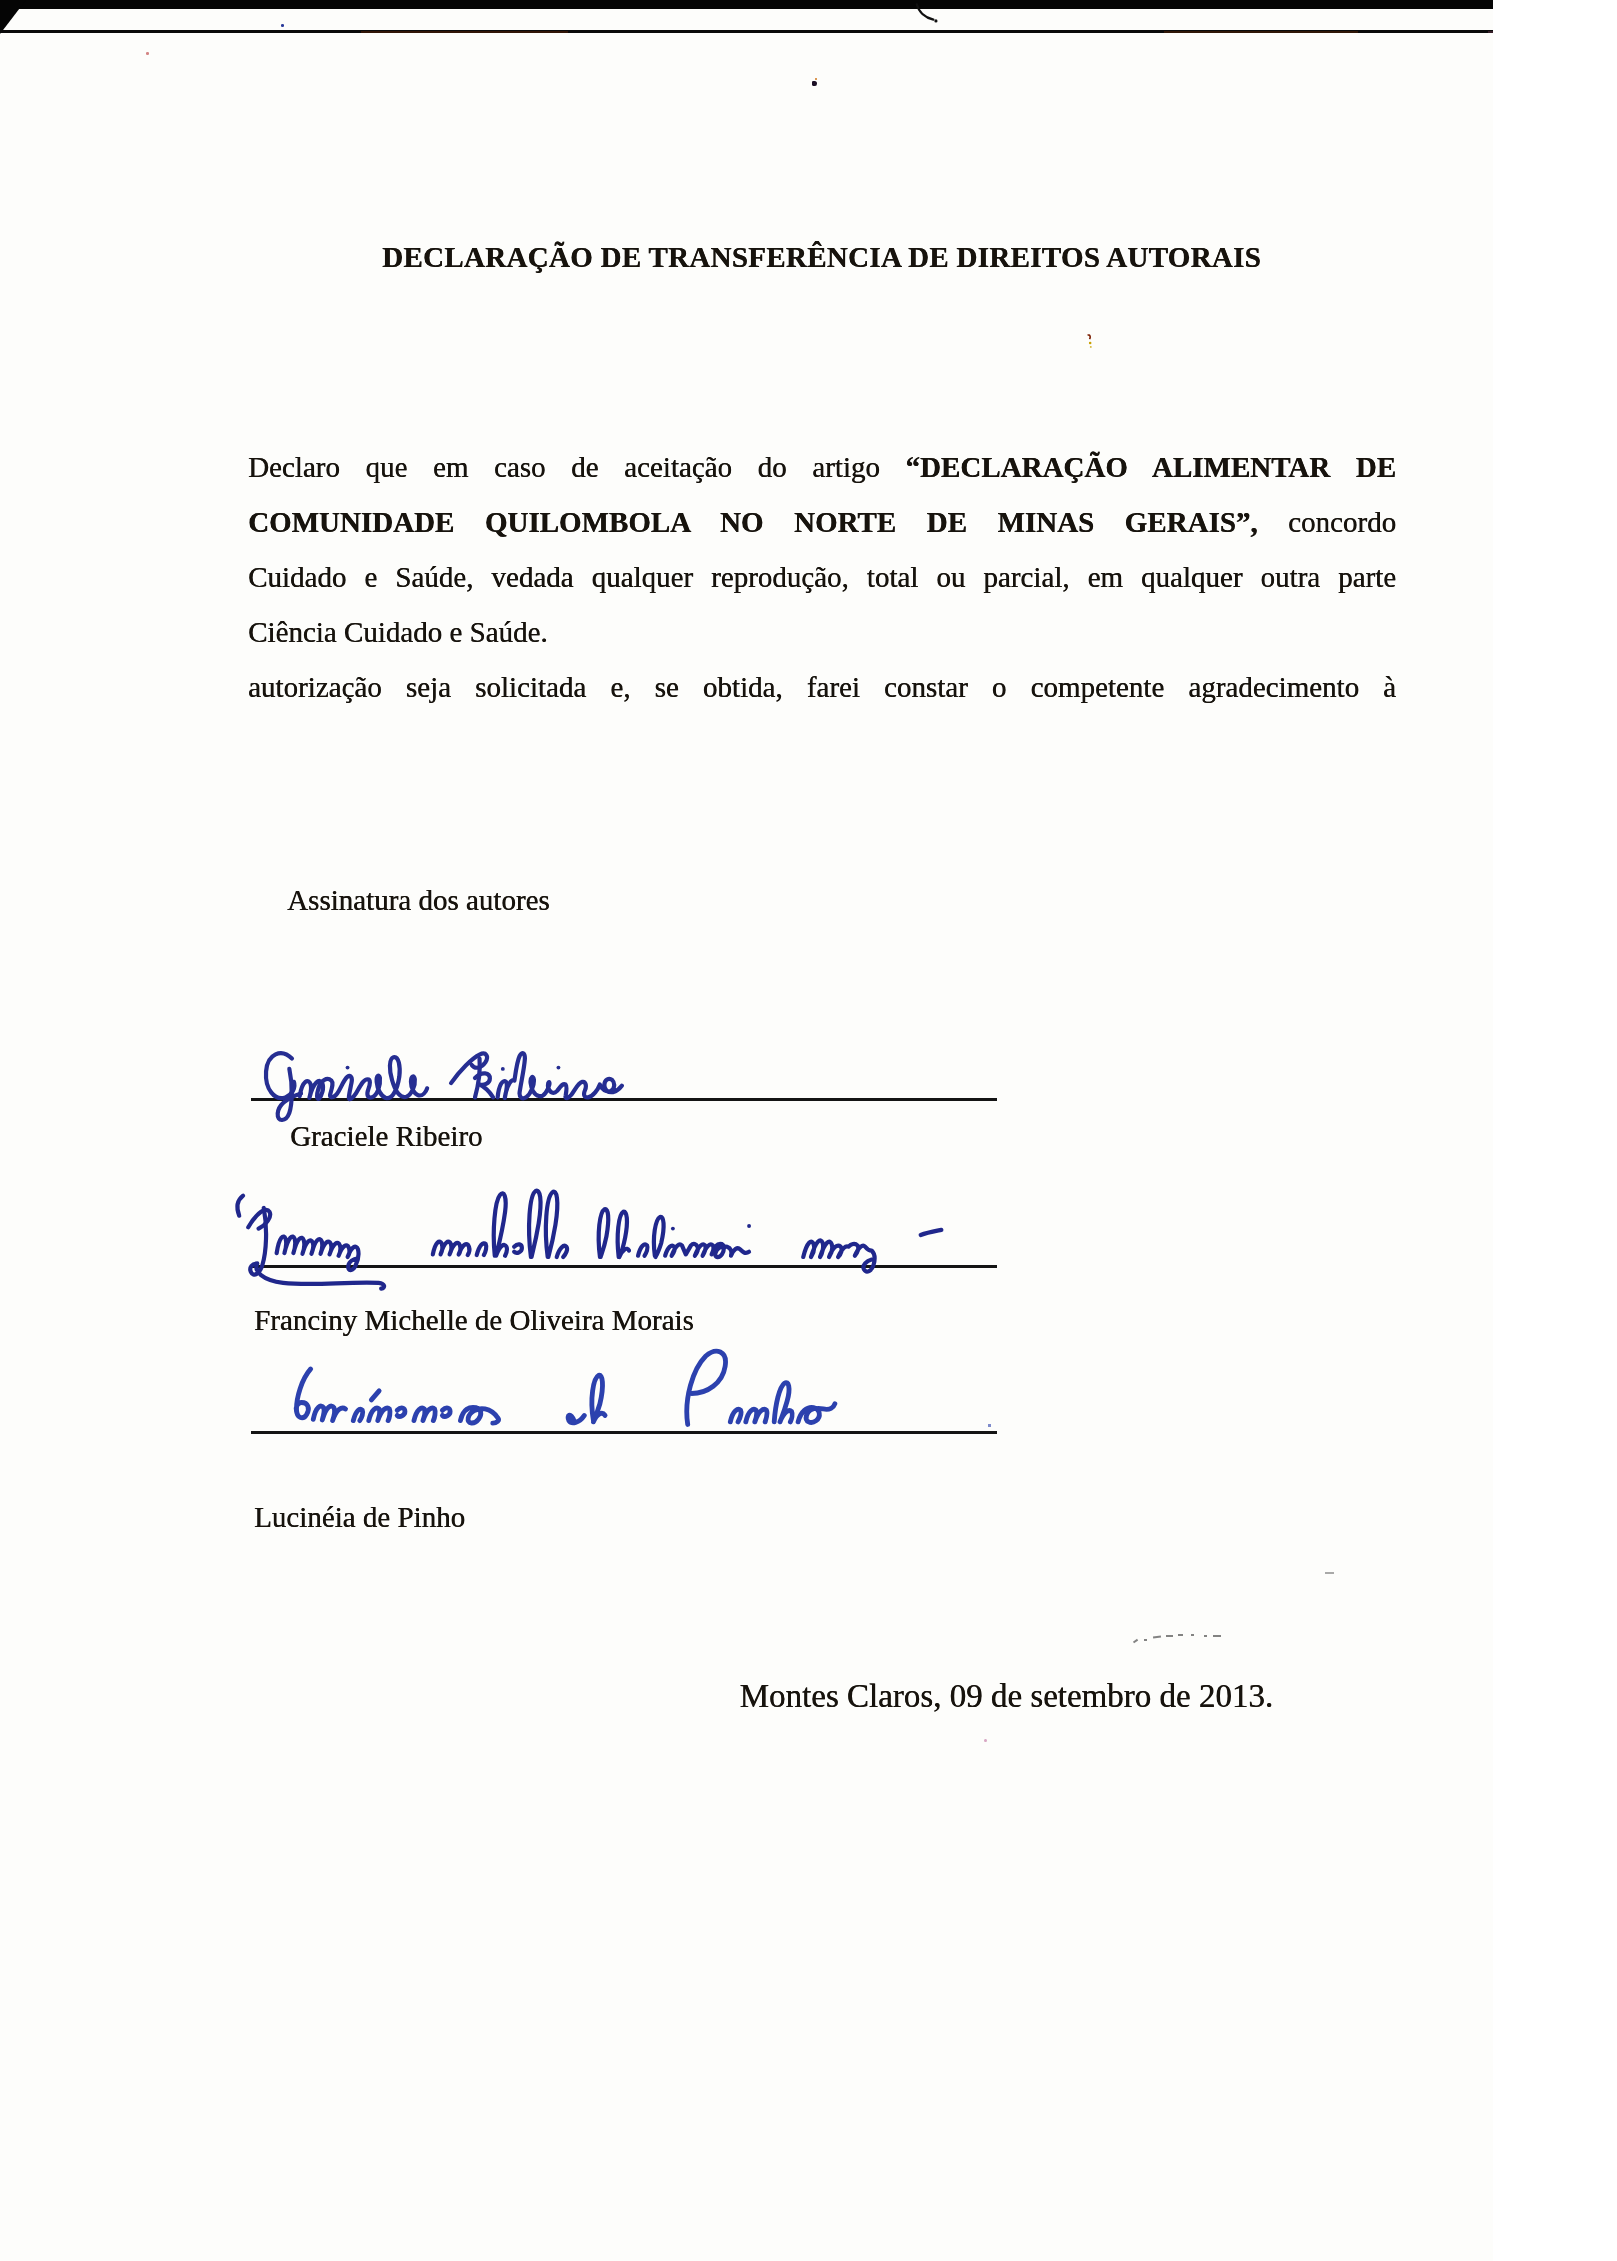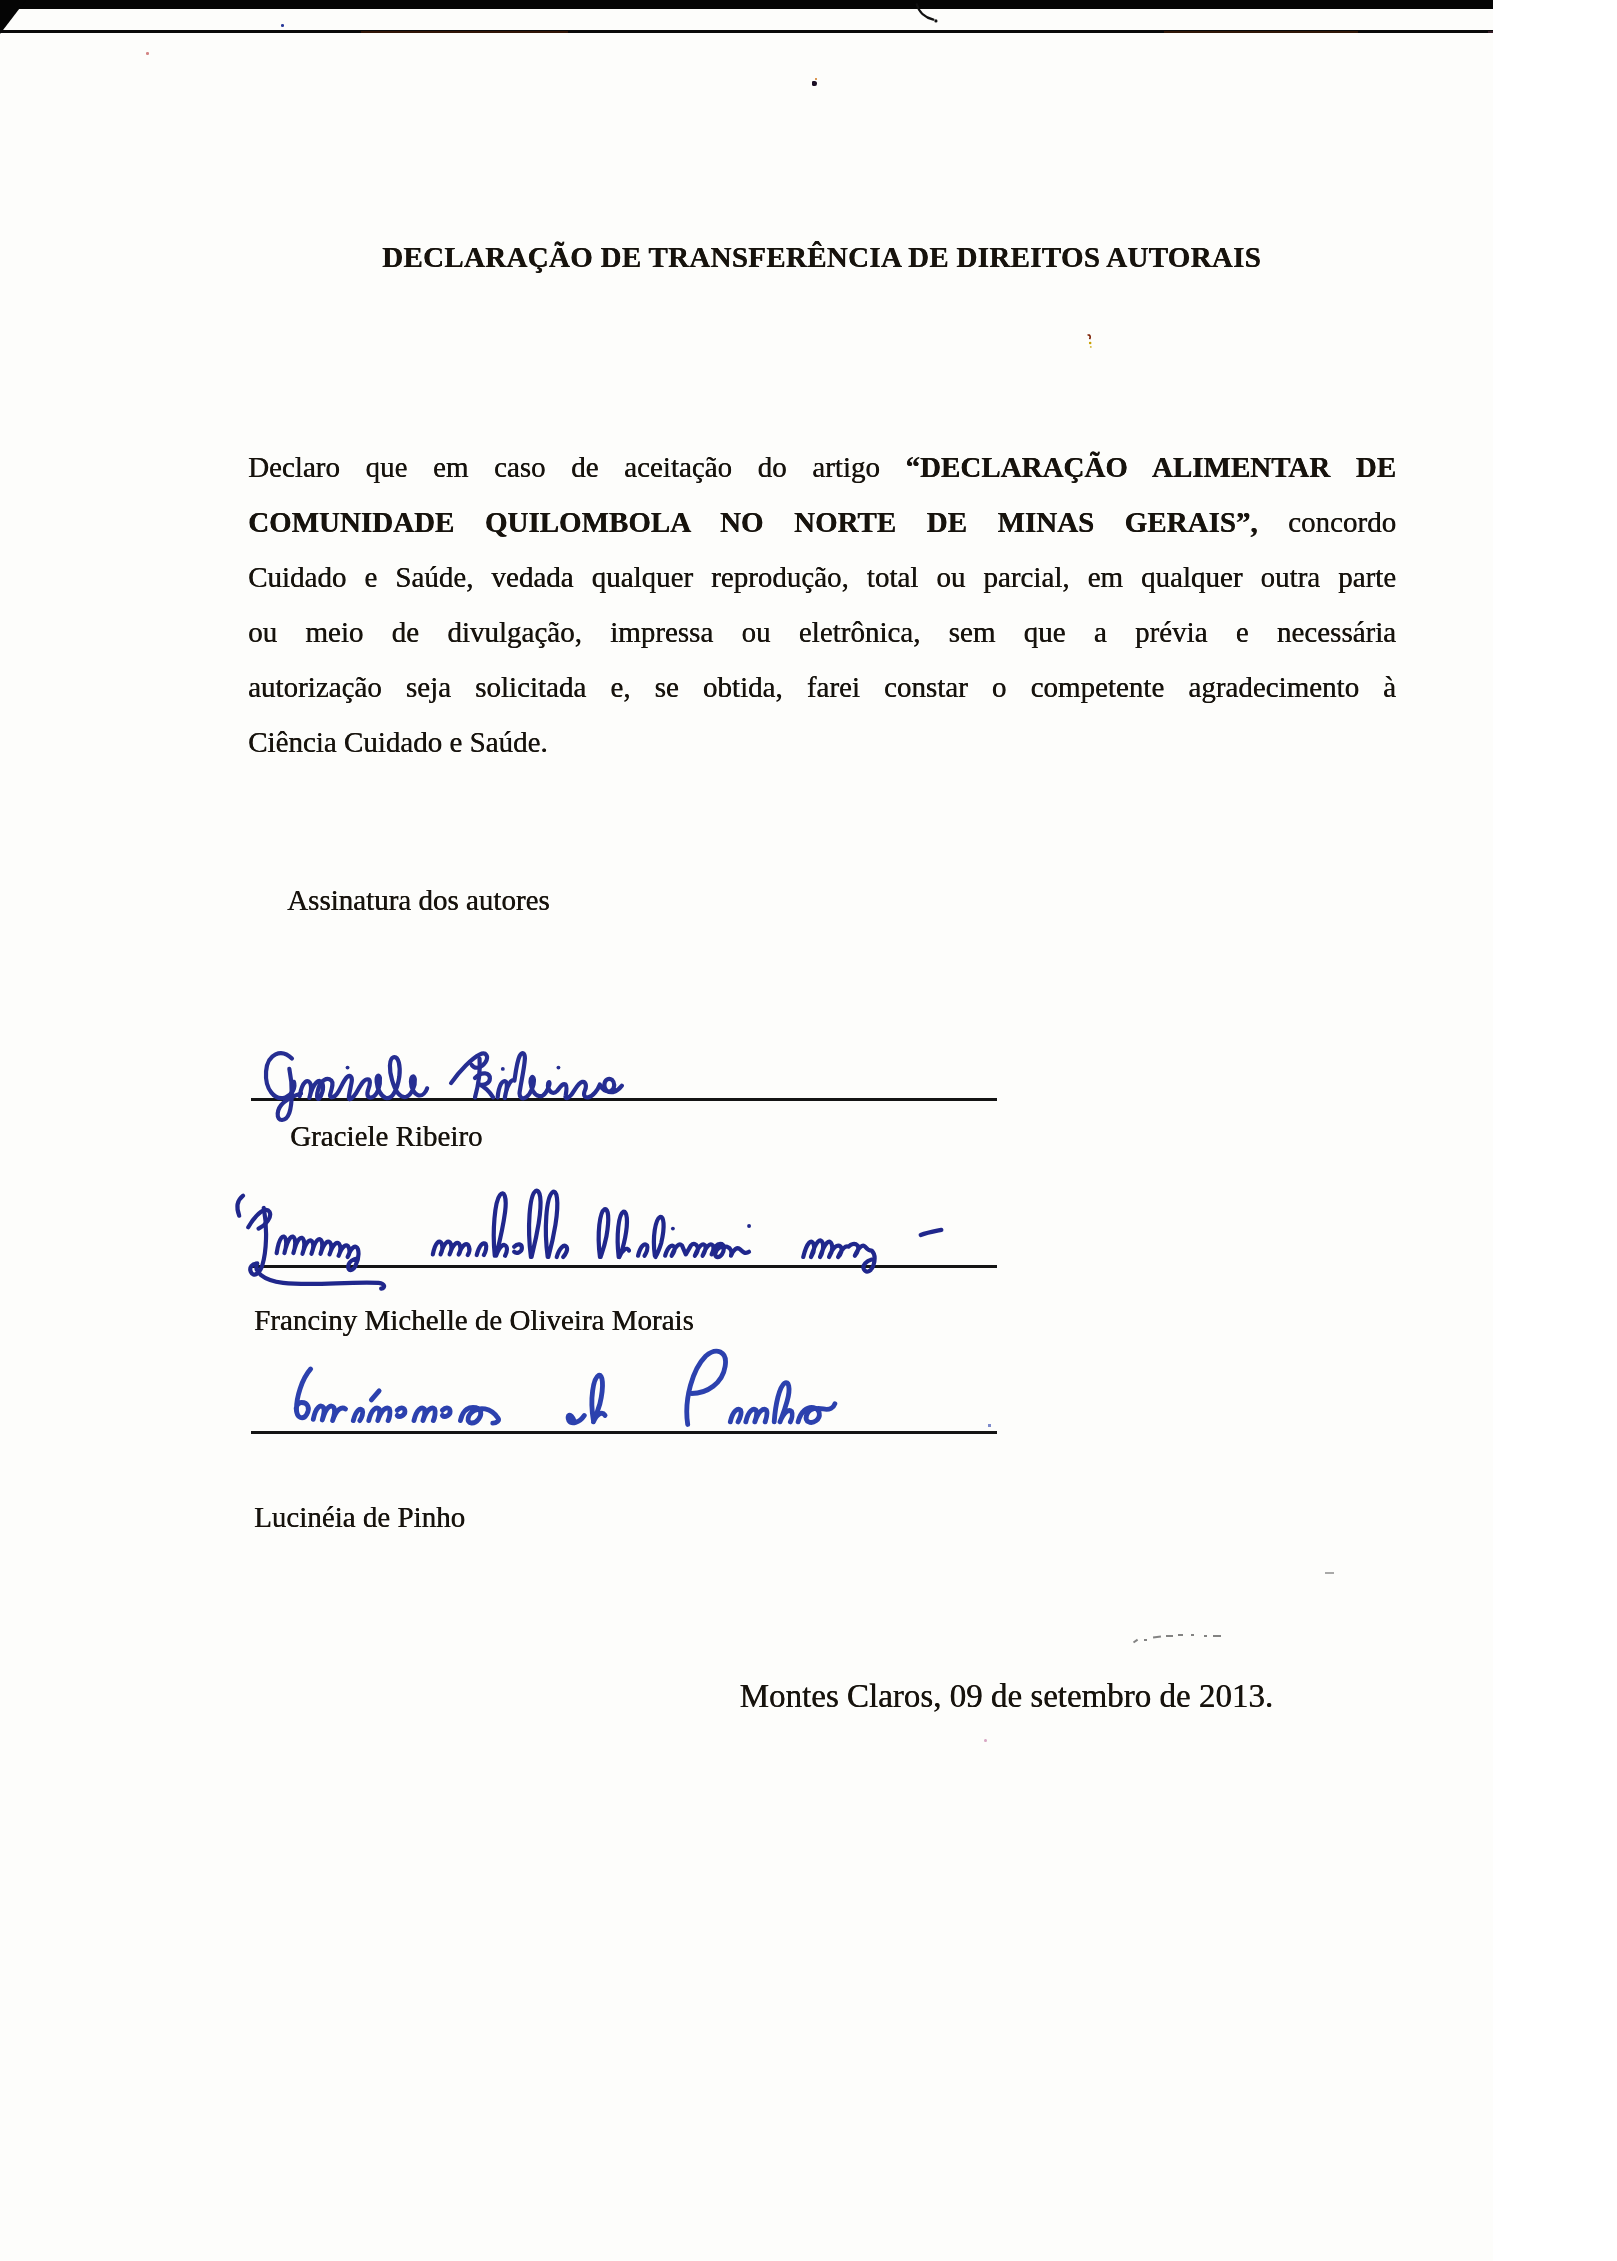--- a/index.html
+++ b/index.html
@@ -55,23 +55,22 @@
   <div class="noise" style="left:1607px;top:810px;width:1.9px;height:1.9px;background:#c07030;border-radius:50%;"></div>
   <div class="noise" style="left:984px;top:1739px;width:2.6px;height:3.2px;background:#c070a0;opacity:.6;border-radius:50%;"></div>
   <div class="noise" style="left:1325px;top:1572px;width:9px;height:1.9px;background:#555;opacity:.5;"></div>
 
   <h1 class="title ink">DECLARAÇÃO DE TRANSFERÊNCIA DE DIREITOS AUTORAIS</h1>
 
   <div class="paragraph ink">
       <div class="para-line"><span>Declaro que em caso de aceitação do artigo </span><span class="bold">“DECLARAÇÃO ALIMENTAR DE</span></div>
       <div class="para-line"><span class="bold">COMUNIDADE QUILOMBOLA NO NORTE DE MINAS GERAIS”,</span><span> concordo</span></div>
       <div class="para-line"><span>Cuidado e Saúde, vedada qualquer reprodução, total ou parcial, em qualquer outra parte</span></div>
-      <div class="para-line"><span>ou meio de divulgação, impressa ou eletrônica, sem que a prévia e necessária</span></div>
+      <div class="para-line last"><span>Ciência Cuidado e Saúde.</span></div>
       <div class="para-line"><span>autorização seja solicitada e, se obtida, farei constar o competente agradecimento à</span></div>
-      <div class="para-line last"><span>Ciência Cuidado e Saúde.</span></div>
     </div>
 
   <div class="sig-label ink">Assinatura dos autores</div>
 
   <div class="sig-rule" style="top:1098px;"></div>
   <div class="sig-rule" style="top:1265px;"></div>
   <div class="sig-rule" style="top:1431px;"></div>
 
   <svg class="sig-svg" style="left:257px;top:1043px;" width="370" height="88" viewBox="0 0 572 136" fill="none" stroke="#262e92" stroke-width="6.5" stroke-linecap="round" stroke-linejoin="round">
     <path d="M54,24 C38,8 16,16 14,44 C12,72 28,90 44,84 C55,80 60,68 57,60"></path>

